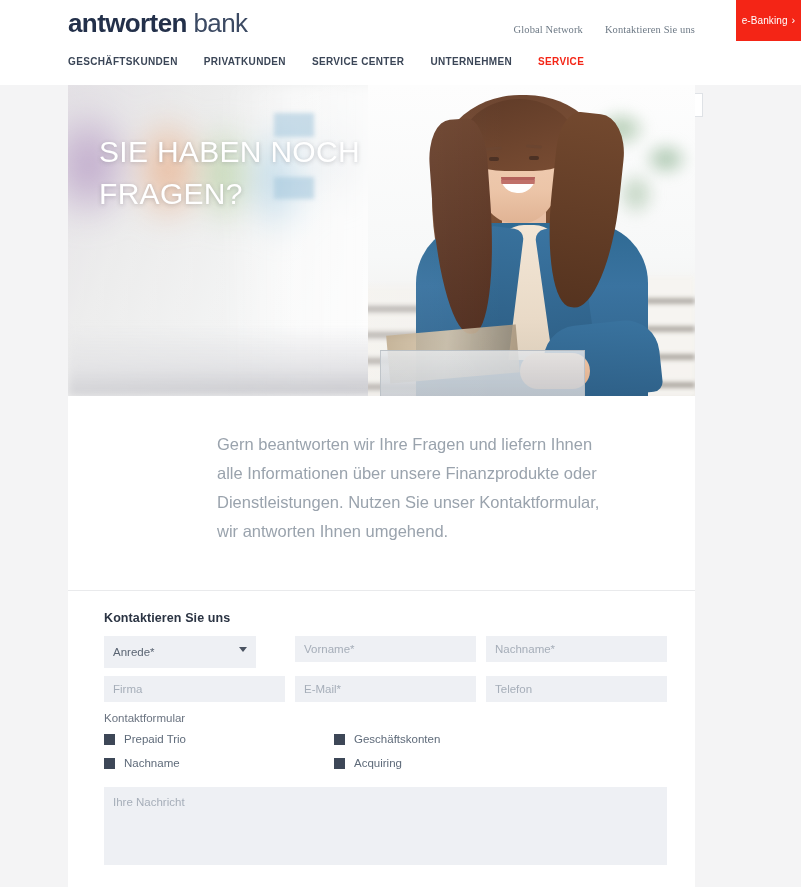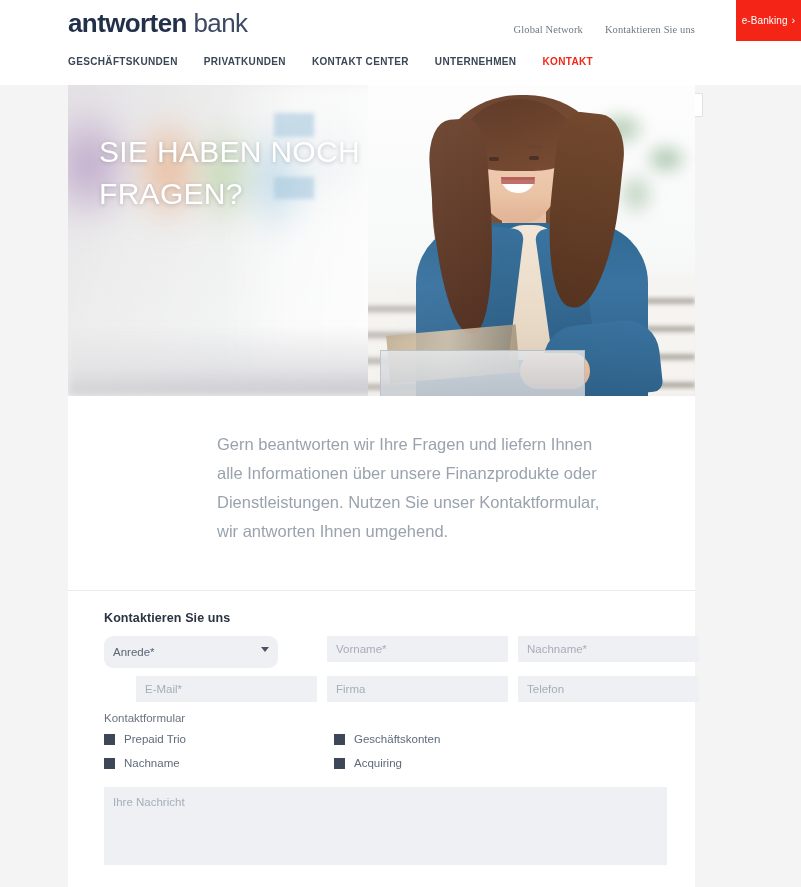--- a/index.html
+++ b/index.html
@@ -277,26 +277,26 @@
   .form-title {
     font-size: 12.5px; font-weight: 700; color: #2b3443; margin-bottom: 11px;
     letter-spacing: .1px;
   }
   .frow { display: flex; gap: 10px; margin-bottom: 8px; }
   .fcell { width: 181px; }
   .fcell.empty { background: transparent; }
   .field {
     width: 181px; height: 26px; background: #eef0f4; border: 0;
     padding: 0 9px; font-size: 11.5px; color: #5f6b7a;
-    font-family: "Liberation Sans", sans-serif; outline: none; margin-left: 32px;
+    font-family: "Liberation Sans", sans-serif; outline: none;
   }
   .field::placeholder { color: #a6aeb9; }
   .select {
-    position: relative; width: 174px; height: 26px; background: #eef0f4;
-    display: flex; align-items: center; padding: 16px 9px; cursor: pointer; border-radius: 9px;
+    position: relative; width: 152px; height: 26px; background: #eef0f4;
+    display: flex; align-items: center; padding: 16px 9px; cursor: pointer;
   }
   .select .val { font-size: 11.5px; color: #5b6573; }
   .select .arrow {
     position: absolute; right: 9px; top: 11px;
     width: 0; height: 0; border-left: 4px solid transparent;
     border-right: 4px solid transparent; border-top: 5px solid #4a5361;
   }
   .prod-label {
     font-size: 11.5px; color: #6a7380; margin: 10px 0 9px 0;
   }
@@ -330,23 +330,23 @@
     <div class="ebanking">
       <span>e-Banking</span>
       <span class="chev">›</span>
     </div>
   </div>
 
   <div class="navbar">
     <div class="nav">
       <a href="#">GESCHÄFTSKUNDEN</a>
       <a href="#">PRIVATKUNDEN</a>
-      <a href="#">KONTAKT CENTER</a>
+      <a href="#">SERVICE CENTER</a>
       <a href="#">UNTERNEHMEN</a>
-      <a href="#" class="active">KONTAKT</a>
+      <a href="#" class="active">SERVICE</a>
     </div>
 
     <div class="searchwrap">
       <div class="lang">EN</div>
       <div class="searchbox">
         <input type="text" placeholder="Search" style="">
         <span class="mag">
           <svg width="15" height="15" viewBox="0 0 16 16">
             <circle cx="6.6" cy="6.6" r="4.6" fill="none" stroke="#6b7684" stroke-width="1.3"></circle>
             <line x1="10.2" y1="10.2" x2="14.4" y2="14.6" stroke="#6b7684" stroke-width="1.4"></line>
@@ -431,24 +431,24 @@
           <div class="fcell">
             <input class="field" type="text" placeholder="Vorname*" style="">
           </div>
           <div class="fcell">
             <input class="field" type="text" placeholder="Nachname*" style="">
           </div>
         </div>
 
         <div class="frow">
           <div class="fcell">
+            <input class="field" type="text" placeholder="Firma" style="">
+          </div>
+          <div class="fcell">
             <input class="field" type="text" placeholder="E-Mail*" style="">
-          </div>
-          <div class="fcell">
-            <input class="field" type="text" placeholder="Firma" style="">
           </div>
           <div class="fcell">
             <input class="field" type="text" placeholder="Telefon" style="">
           </div>
         </div>
 
 
         <div class="prod-label">Kontaktformular</div>
 
         <div class="checks">

